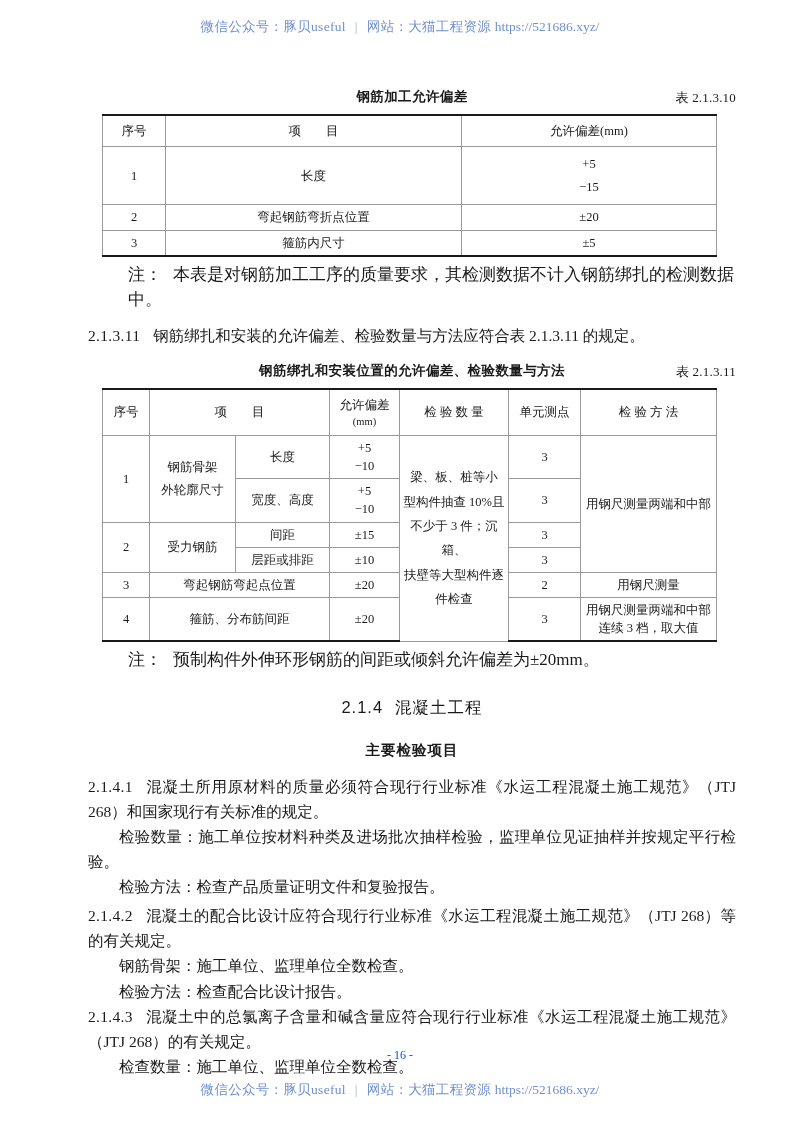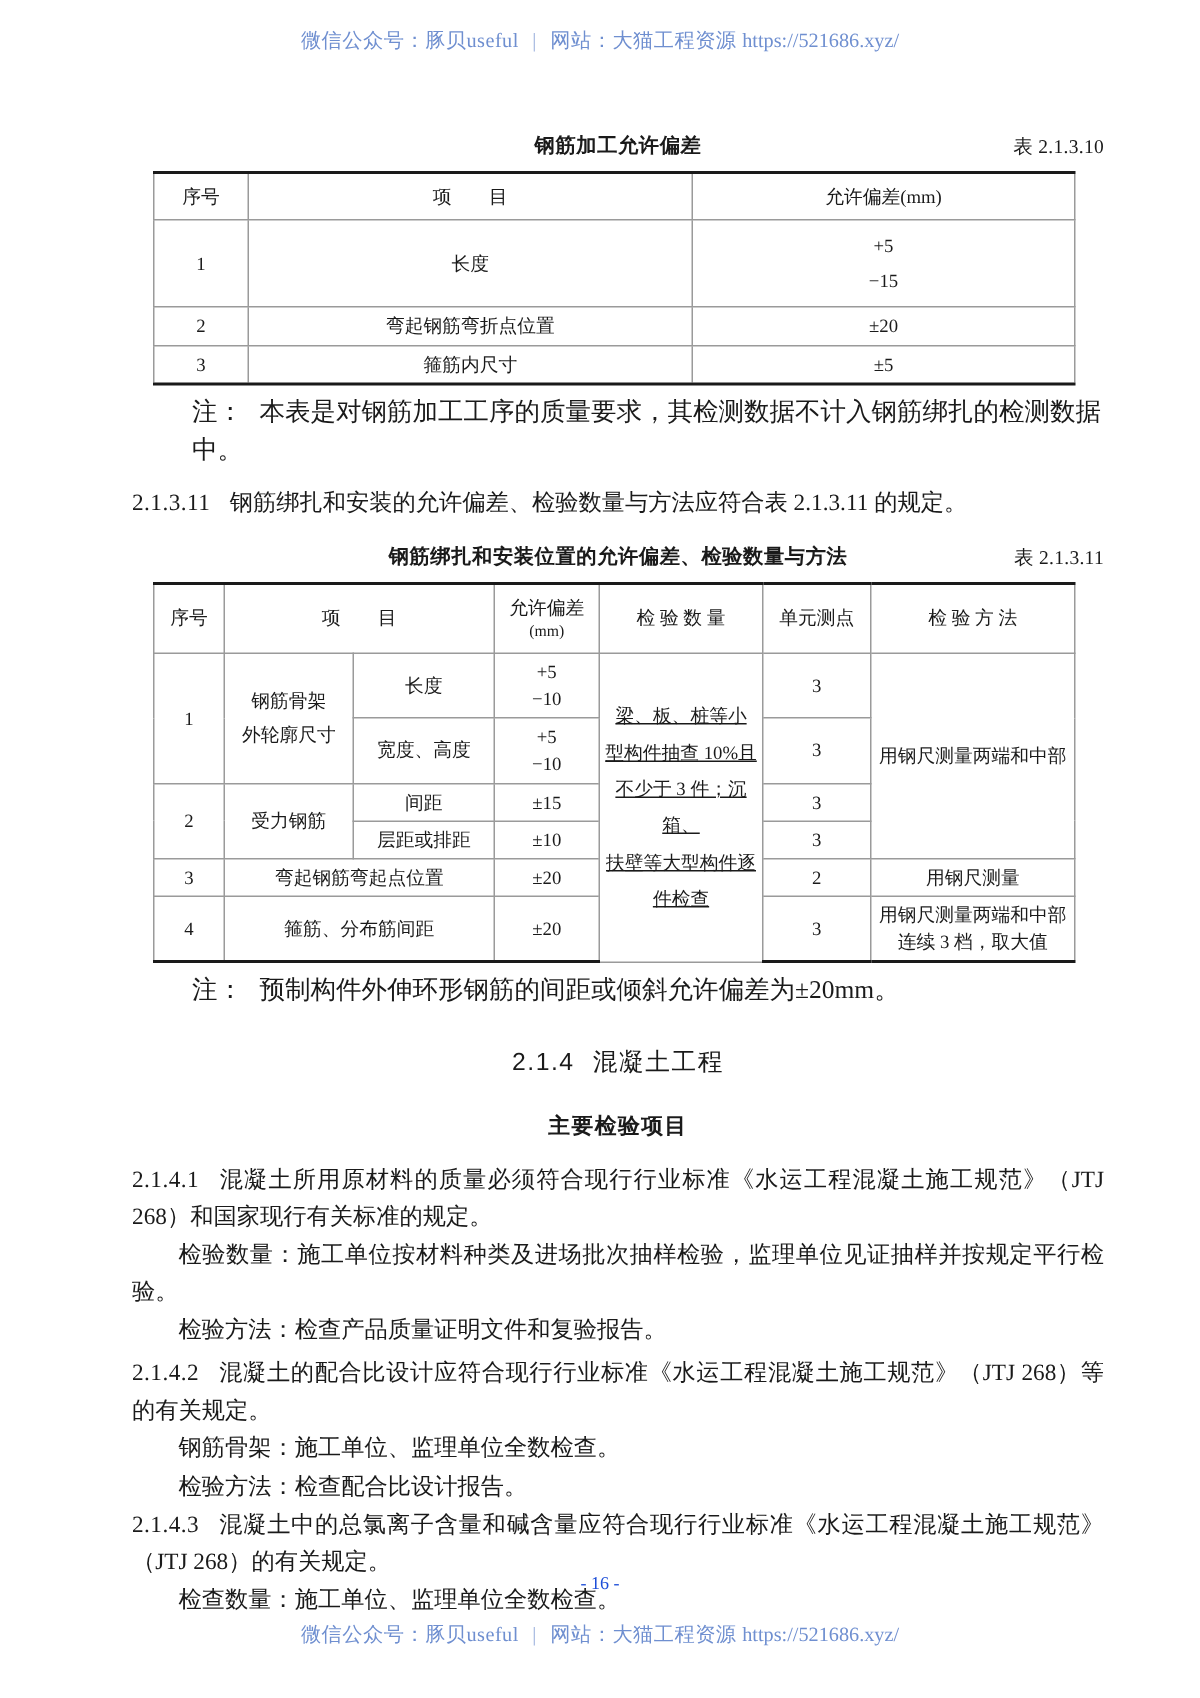--- a/index.html
+++ b/index.html
@@ -249,21 +249,21 @@
           <td rowspan="2">1</td>
           <td rowspan="2" class="cell-stack gap">
             <span>钢筋骨架</span>
             <span>外轮廓尺寸</span>
           </td>
           <td>长度</td>
           <td class="cell-stack">
             <span>+5</span>
             <span>−10</span>
           </td>
-          <td rowspan="6" class="cell-ml" style="line-height:1.95;text-decoration:underline;">
+          <td rowspan="6" class="cell-ml" style="line-height:1.95;">
             <span>梁、板、桩等小</span><br>
             <span>型构件抽查 10%且</span><br>
             <span>不少于 3 件；沉箱、</span><br>
             <span>扶壁等大型构件逐</span><br>
             <span>件检查</span>
           </td>
           <td>3</td>
           <td rowspan="4">用钢尺测量两端和中部</td>
         </tr>
         <tr>

